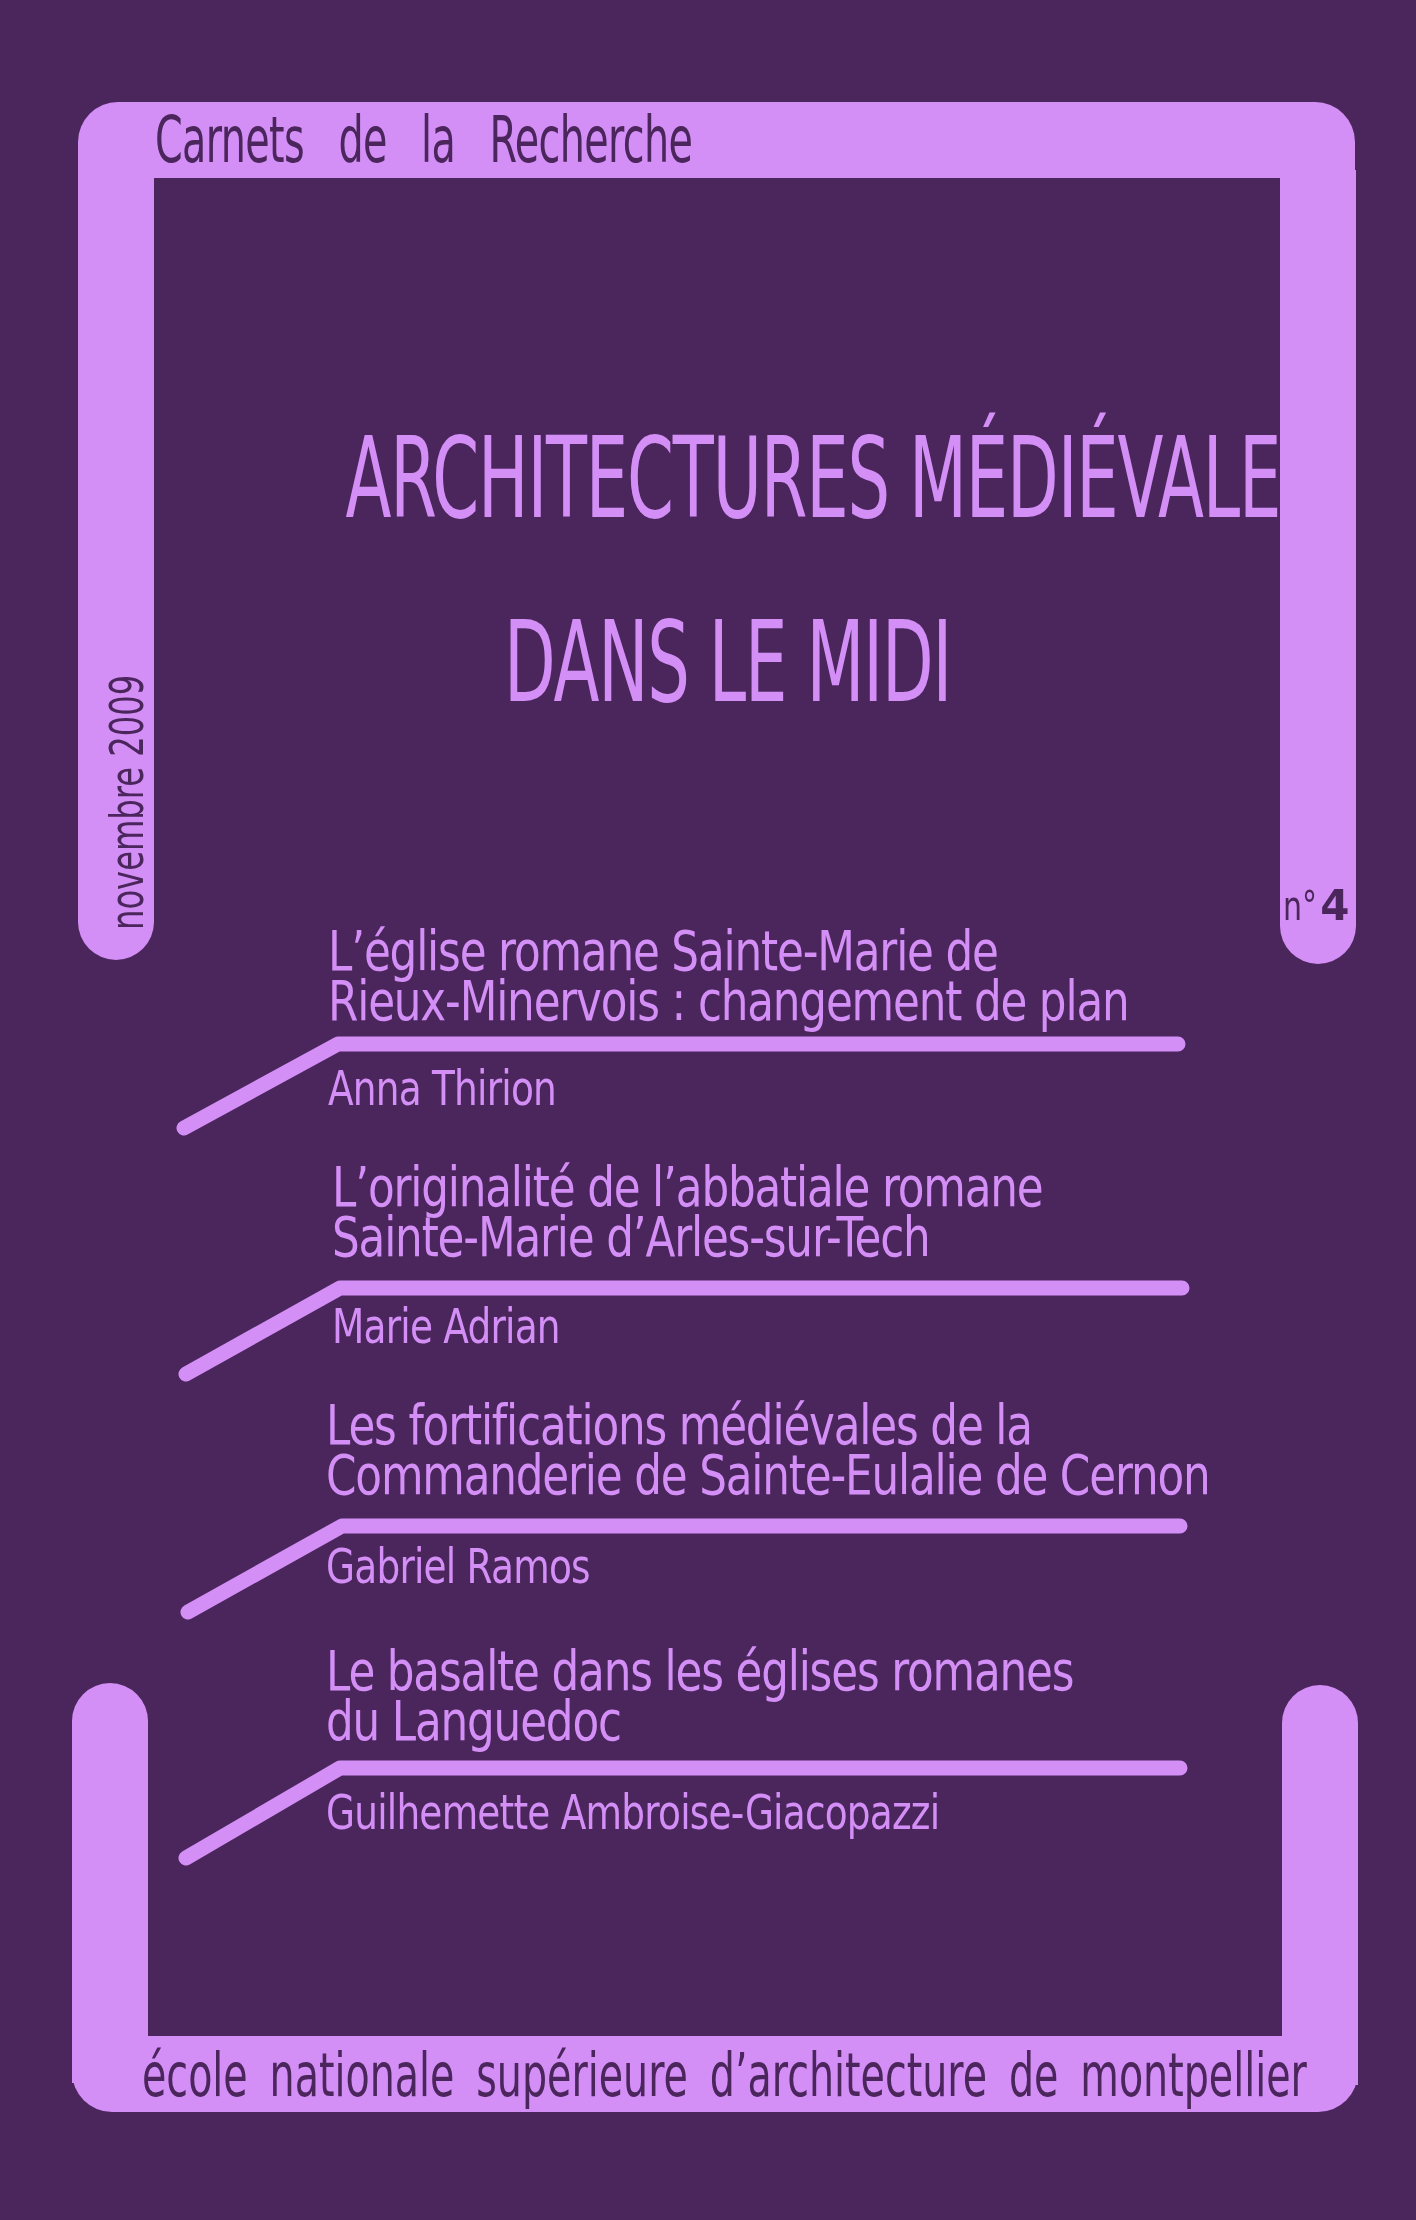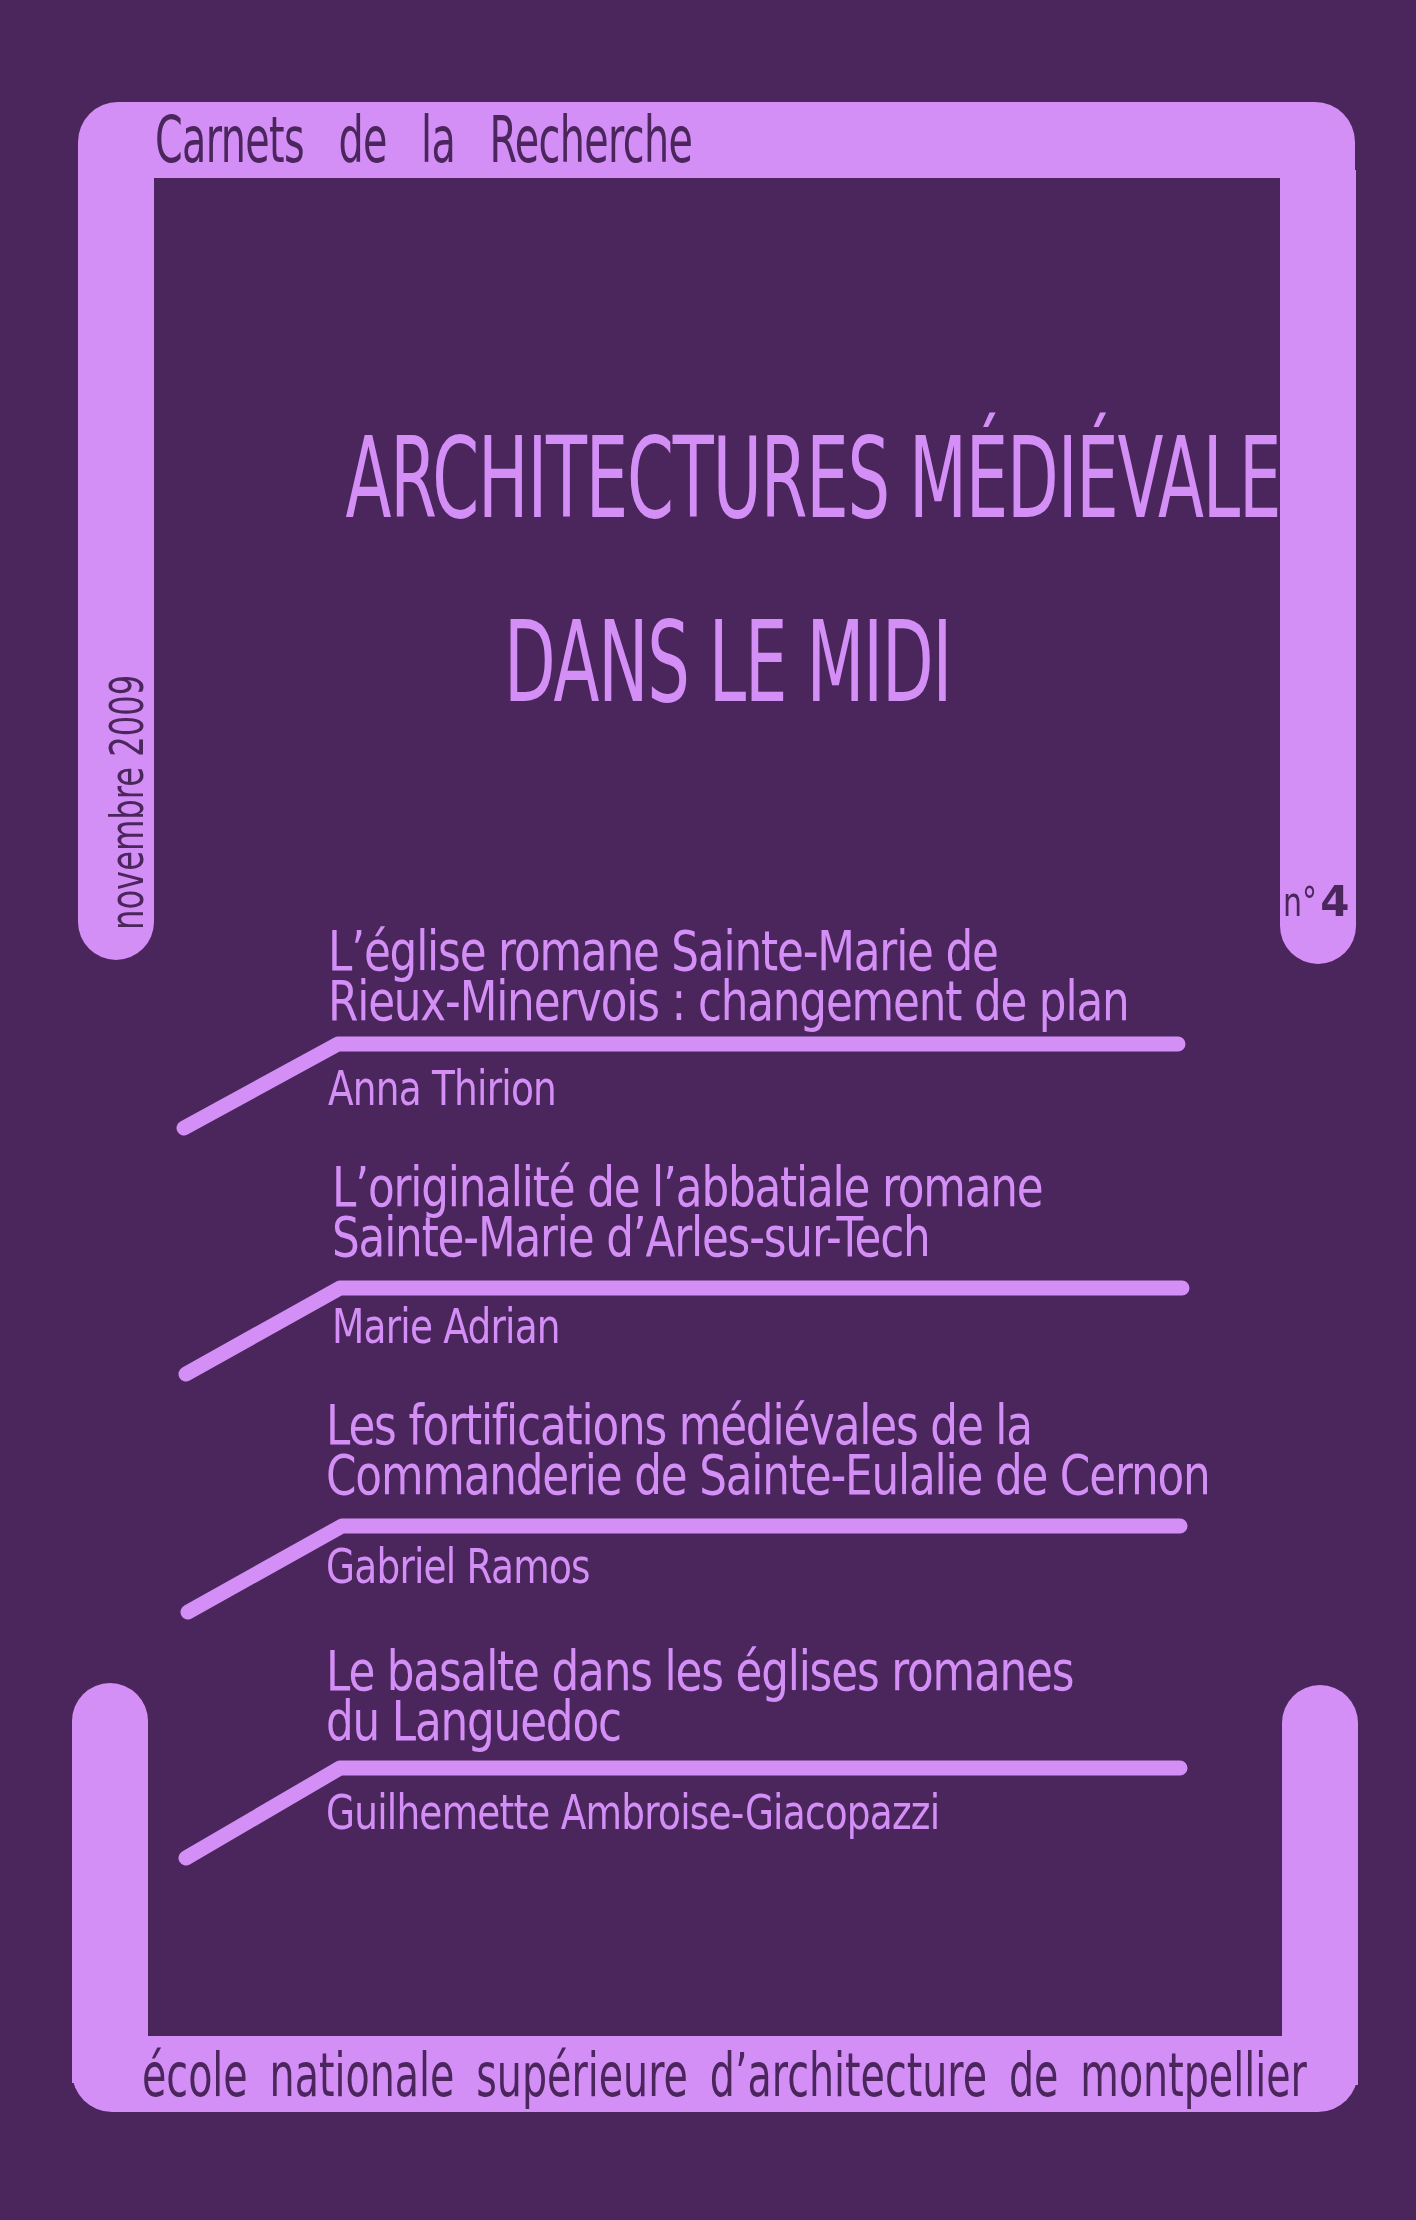--- a/index.html
+++ b/index.html
@@ -56,21 +56,21 @@
       left: 101px; top: 930px;
       transform-origin: left top;
       transform: rotate(-90deg) scaleX(0.7);
       font-size: 46px; line-height: 52px;
       color: #4b265c;
       white-space: nowrap;
     }
     .issue-number {
       position: absolute; left: 1283px; top: 880px;
       color: #4b265c; white-space: nowrap;
-      font-size: 40px; line-height: 44px;
+      font-size: 40px; line-height: 52px;
     }
     .issue-number .prefix { display: inline-block; transform: scaleX(0.75); transform-origin: left; margin-right: -8px; }
     .issue-number .num { font-weight: bold; font-size: 42px; }
 
     .main-title {
       position: absolute; left: 0; width: 1416px; text-align: center;
       color: #d48ff7; margin: 0; font-weight: normal;
       font-size: 112px; line-height: 120px;
       white-space: nowrap;
     }

